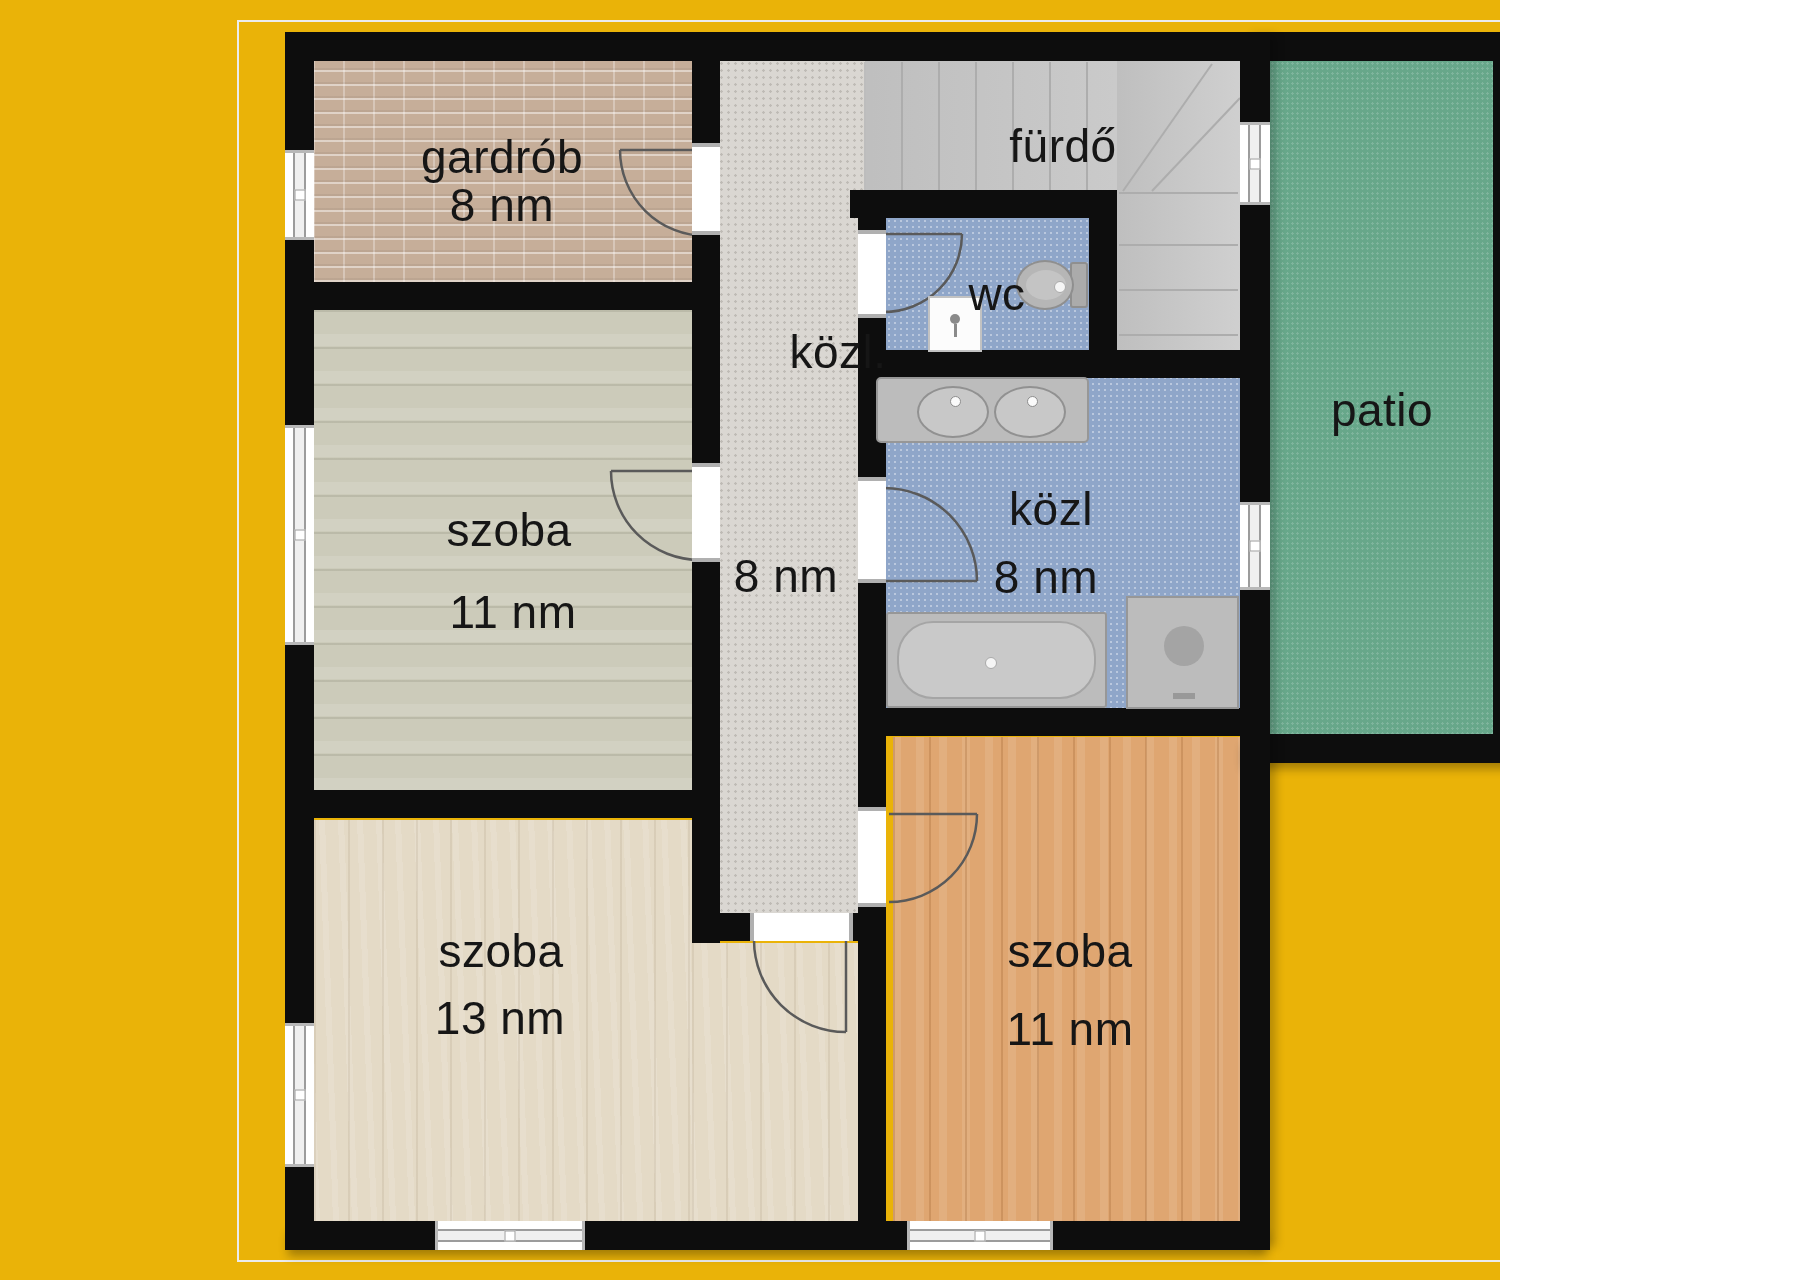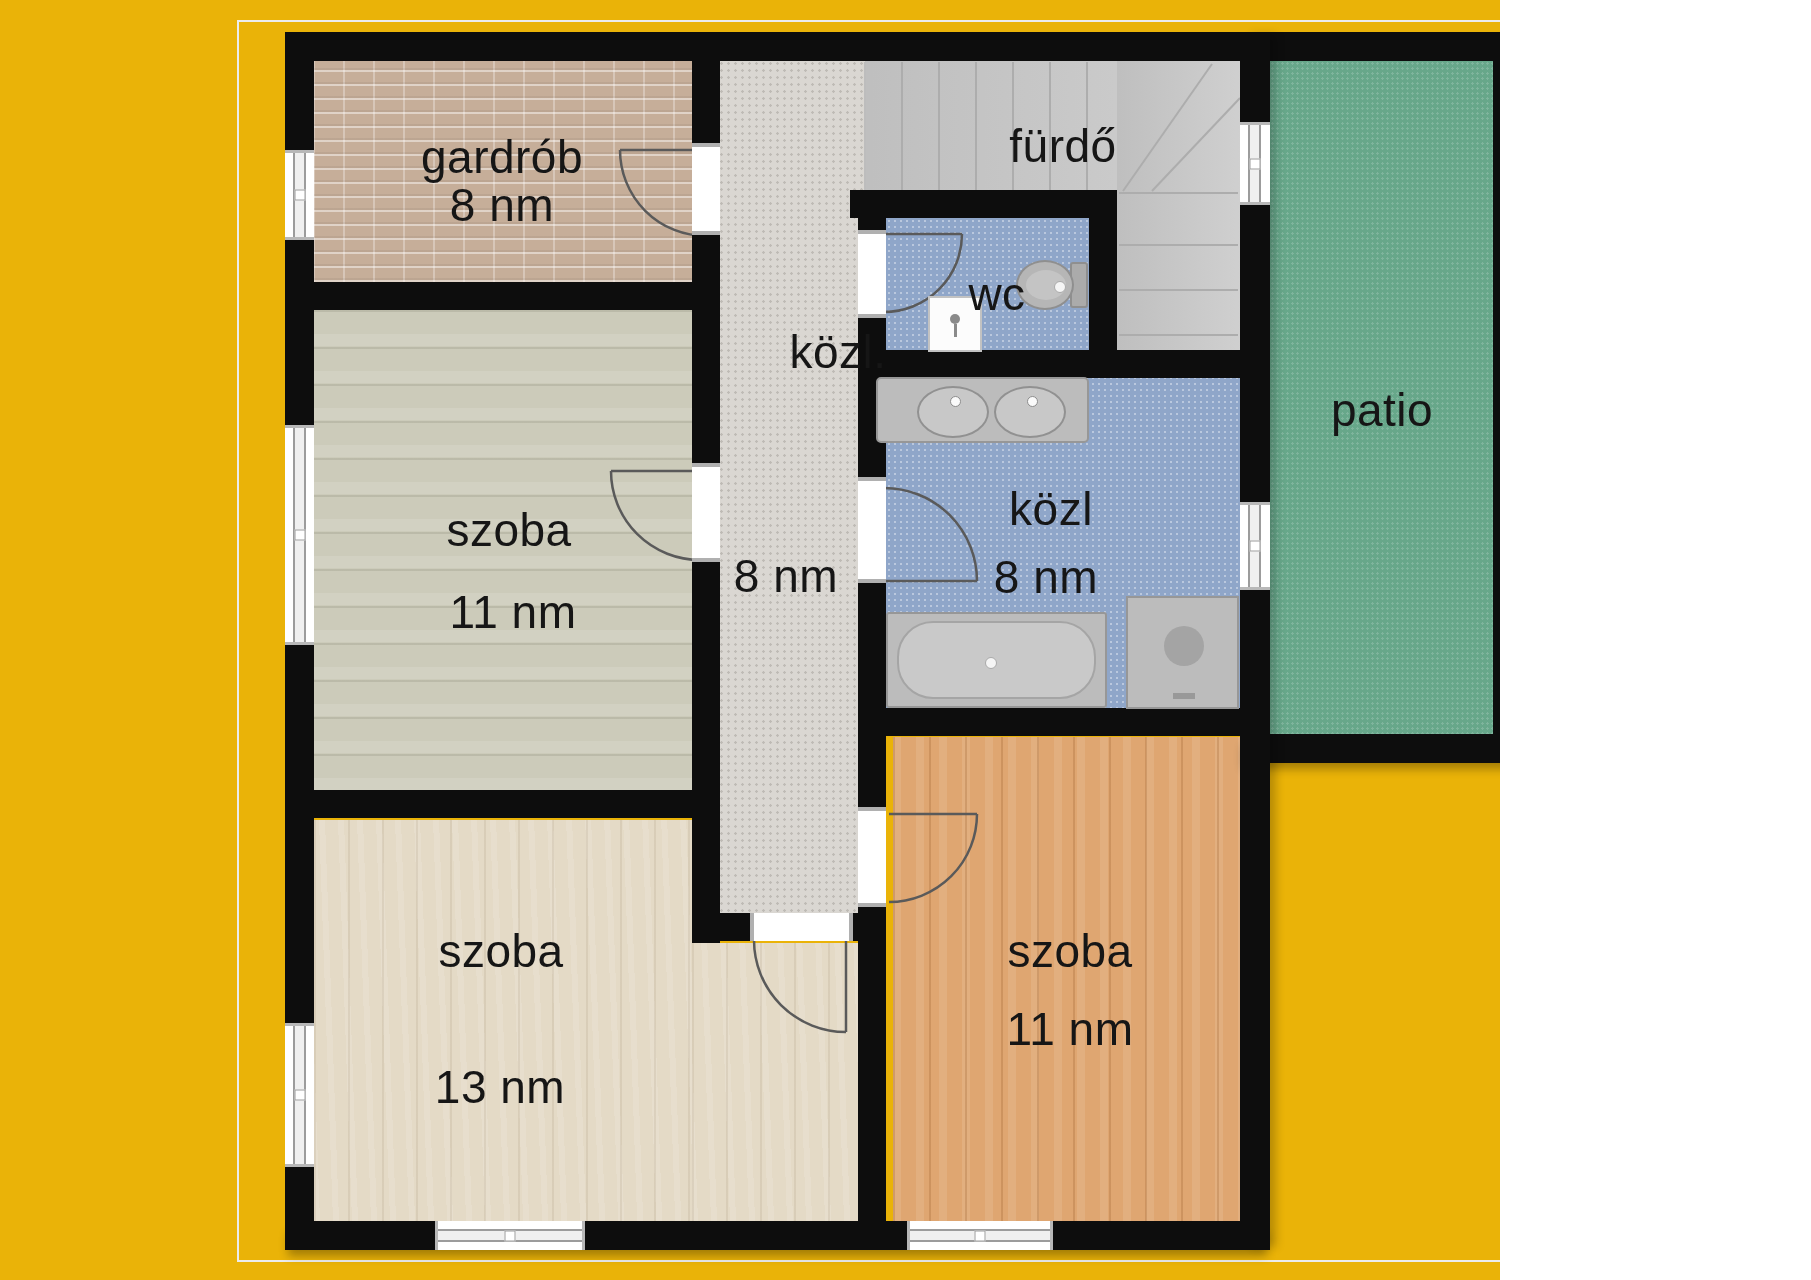--- a/index.html
+++ b/index.html
@@ -183,16 +183,16 @@
   <div class="rlabel" style="left:1063px;top:146px;">fürdő</div>
   <div class="rlabel" style="left:997px;top:294px;">wc</div>
   <div class="rlabel" style="left:838px;top:352px;">közl.</div>
   <div class="rlabel" style="left:786px;top:576px;">8 nm</div>
   <div class="rlabel" style="left:1051px;top:509px;">közl</div>
   <div class="rlabel" style="left:1046px;top:577px;">8 nm</div>
   <div class="rlabel" style="left:1382px;top:371px;margin-top:39px;">patio</div>
   <div class="rlabel" style="left:509px;top:530px;">szoba</div>
   <div class="rlabel" style="left:513px;top:612px;">11 nm</div>
   <div class="rlabel" style="left:501px;top:951px;">szoba</div>
-  <div class="rlabel" style="left:500px;top:1087px;">13 nm</div>
+  <div class="rlabel" style="left:500px;top:1018px;">13 nm</div>
   <div class="rlabel" style="left:1070px;top:951px;">szoba</div>
   <div class="rlabel" style="left:1070px;top:1029px;">11 nm</div>
 </div>
 
 </body></html>

